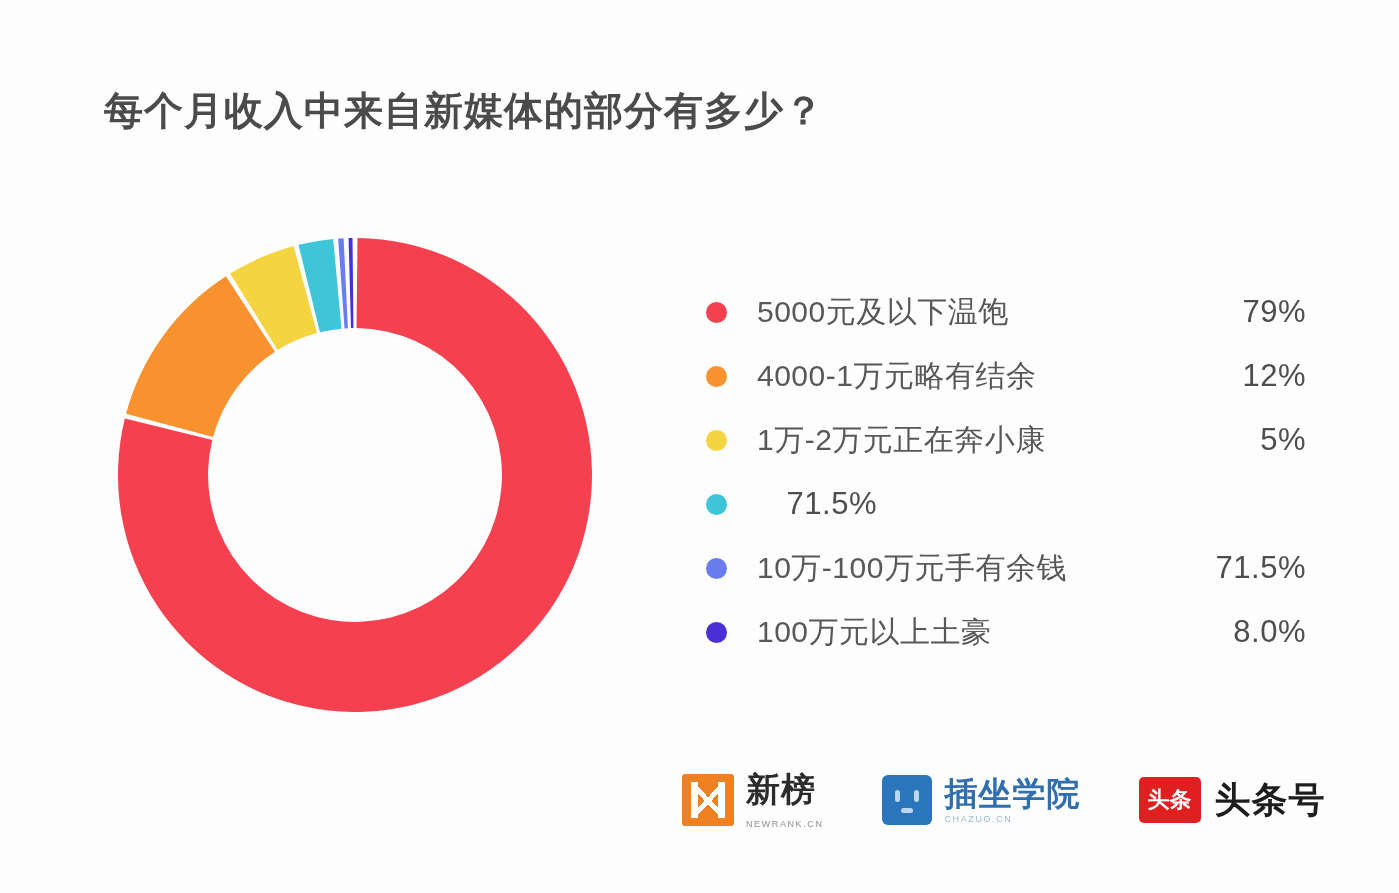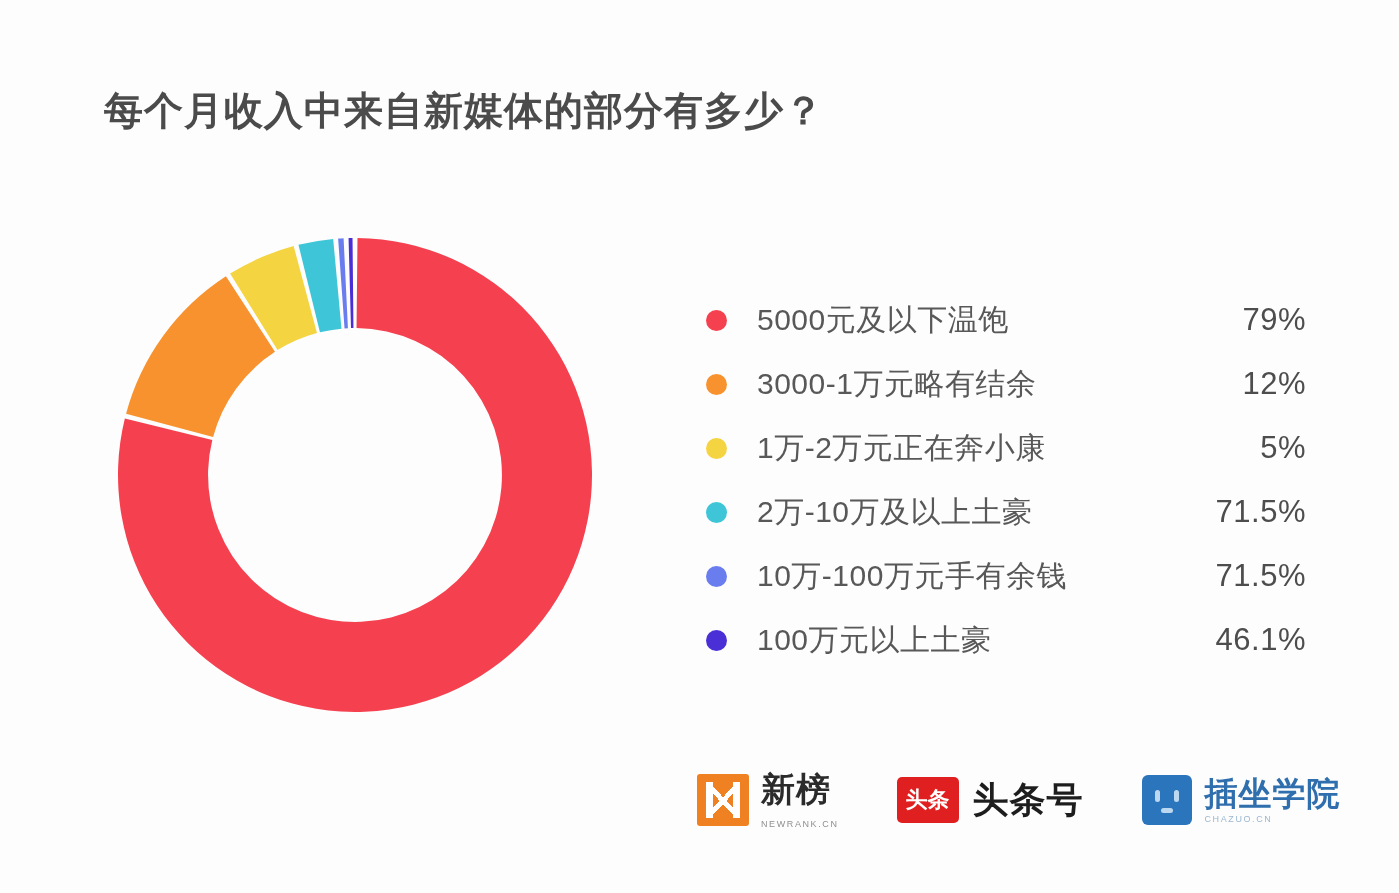--- a/index.html
+++ b/index.html
@@ -41,21 +41,21 @@
   #donut-svg {
     display: block;
     width: 474px;
     height: 474px;
   }
 
   
   #legend {
     position: absolute;
     left: 706px;
-    top: 288px;
+    top: 280px;
     width: 600px;
   }
   .legend-row {
     display: flex;
     align-items: center;
     height: 64px;
   }
   .legend-dot {
     width: 21px;
     height: 21px;
@@ -76,21 +76,21 @@
     color: #4d4d4d;
     text-align: right;
     flex: 0 0 auto;
     width: 120px;
     letter-spacing: 0.5px;
   }
 
   
   #footer-logos {
     position: absolute;
-    left: 697px;
+    left: 682px;
     top: 772px;
     display: flex;
     align-items: center;
   }
   .logo-block {
     display: flex;
     align-items: center;
     margin-right: 58px;
   }
   .logo-block:last-child { margin-right: 0; }
@@ -227,74 +227,73 @@
   <div id="legend">
 
     <div class="legend-row">
       <span class="legend-dot" style="background: rgb(245, 65, 79);"></span>
       <span class="legend-label">5000元及以下温饱</span>
       <span class="legend-value">79%</span>
     </div>
 
     <div class="legend-row">
       <span class="legend-dot" style="background: rgb(247, 146, 46);"></span>
-      <span class="legend-label">3000-1万元略有结余</span>
+      <span class="legend-label">4000-1万元略有结余</span>
       <span class="legend-value">12%</span>
     </div>
 
     <div class="legend-row">
       <span class="legend-dot" style="background: rgb(245, 212, 66);"></span>
       <span class="legend-label">1万-2万元正在奔小康</span>
       <span class="legend-value">5%</span>
     </div>
 
     <div class="legend-row">
       <span class="legend-dot" style="background: rgb(62, 198, 216);"></span>
-      <span class="legend-label">2万-10万及以上土豪</span>
       <span class="legend-value">71.5%</span>
     </div>
 
     <div class="legend-row">
       <span class="legend-dot" style="background: rgb(106, 125, 238);"></span>
       <span class="legend-label">10万-100万元手有余钱</span>
       <span class="legend-value">71.5%</span>
     </div>
 
     <div class="legend-row">
       <span class="legend-dot" style="background: rgb(75, 47, 214);"></span>
       <span class="legend-label">100万元以上土豪</span>
-      <span class="legend-value">46.1%</span>
+      <span class="legend-value">8.0%</span>
     </div>
 
   </div>
 
   <div id="footer-logos">
 
     <div class="logo-block">
       <div class="logo-mark mark-newrank"></div>
       <div class="logo-text-col">
         <div class="logo-name">新榜</div>
         <div class="logo-sub">NEWRANK.CN</div>
       </div>
     </div>
 
     <div class="logo-block">
-      <div class="logo-mark mark-toutiao">头条</div>
-      <div class="logo-text-col">
-        <div class="logo-name-toutiao">头条号</div>
-      </div>
-    </div>
-
-    <div class="logo-block">
       <div class="logo-mark mark-chazuo">
         <span class="eye l"></span>
         <span class="eye r"></span>
         <span class="mouth"></span>
       </div>
       <div class="logo-text-col">
         <div class="logo-name-chazuo">插坐学院</div>
         <div class="logo-sub-chazuo">CHAZUO.CN</div>
       </div>
     </div>
 
+    <div class="logo-block">
+      <div class="logo-mark mark-toutiao">头条</div>
+      <div class="logo-text-col">
+        <div class="logo-name-toutiao">头条号</div>
+      </div>
+    </div>
+
   </div>
 
 </div>
 
 </body></html>

